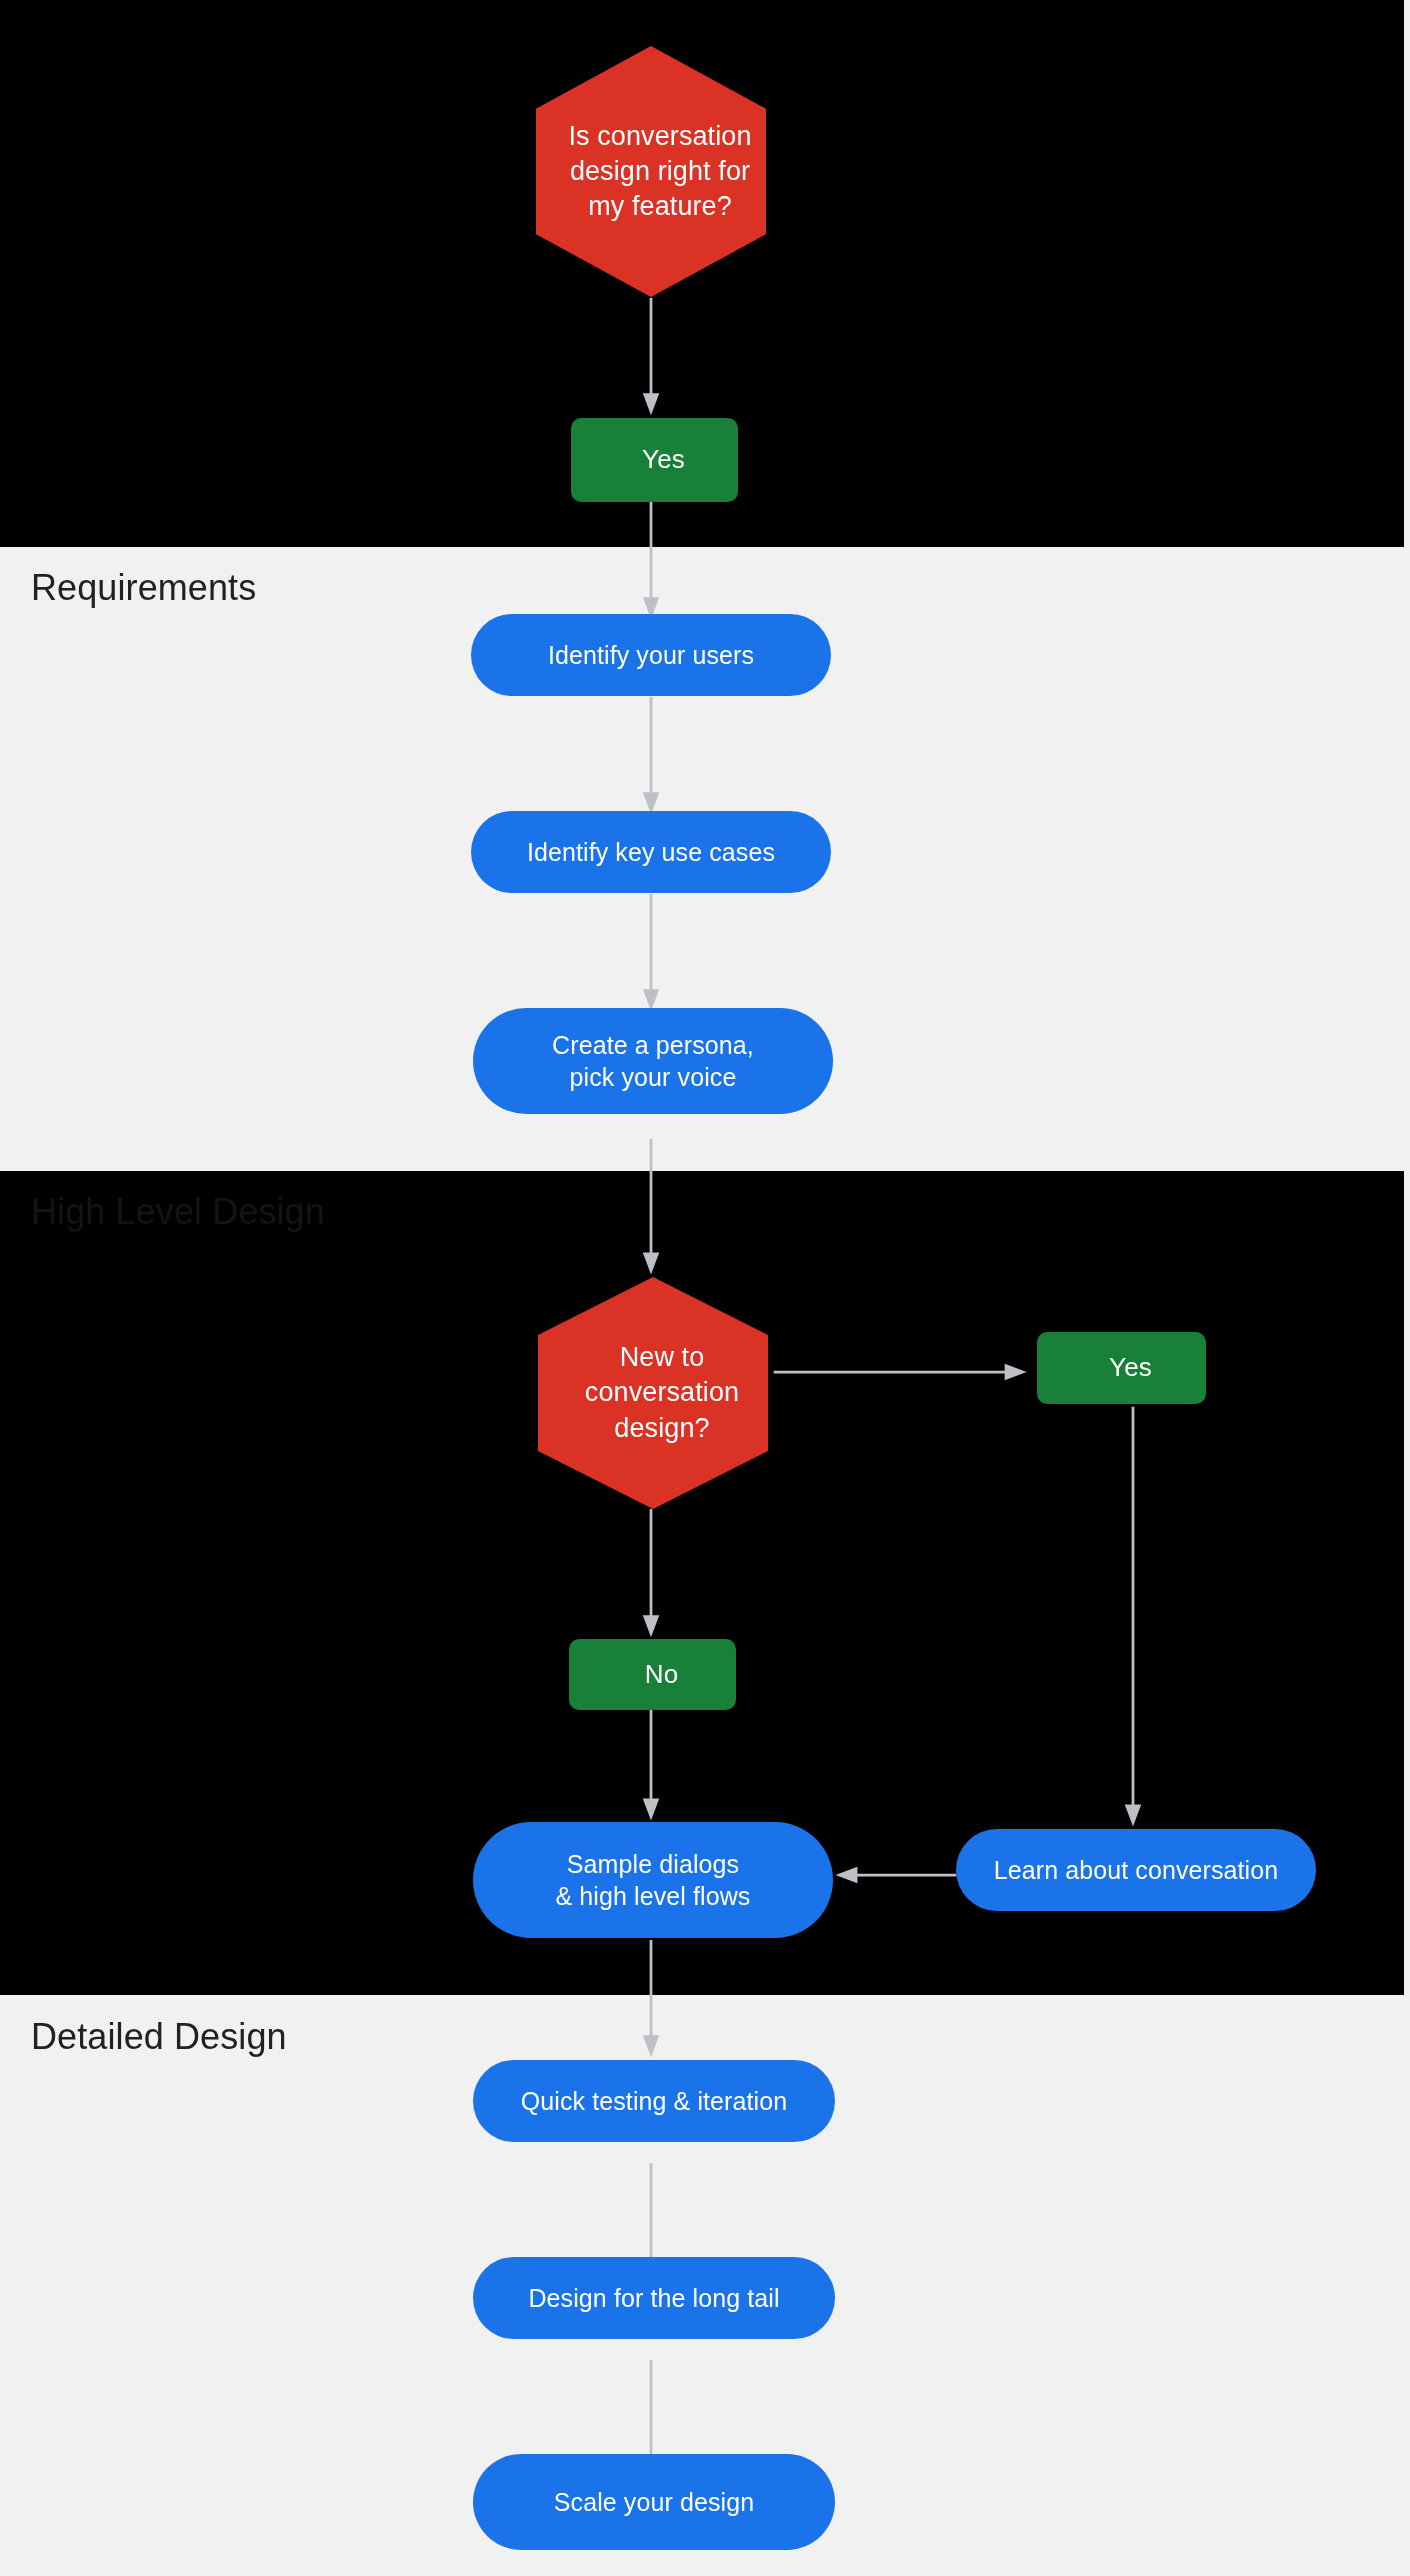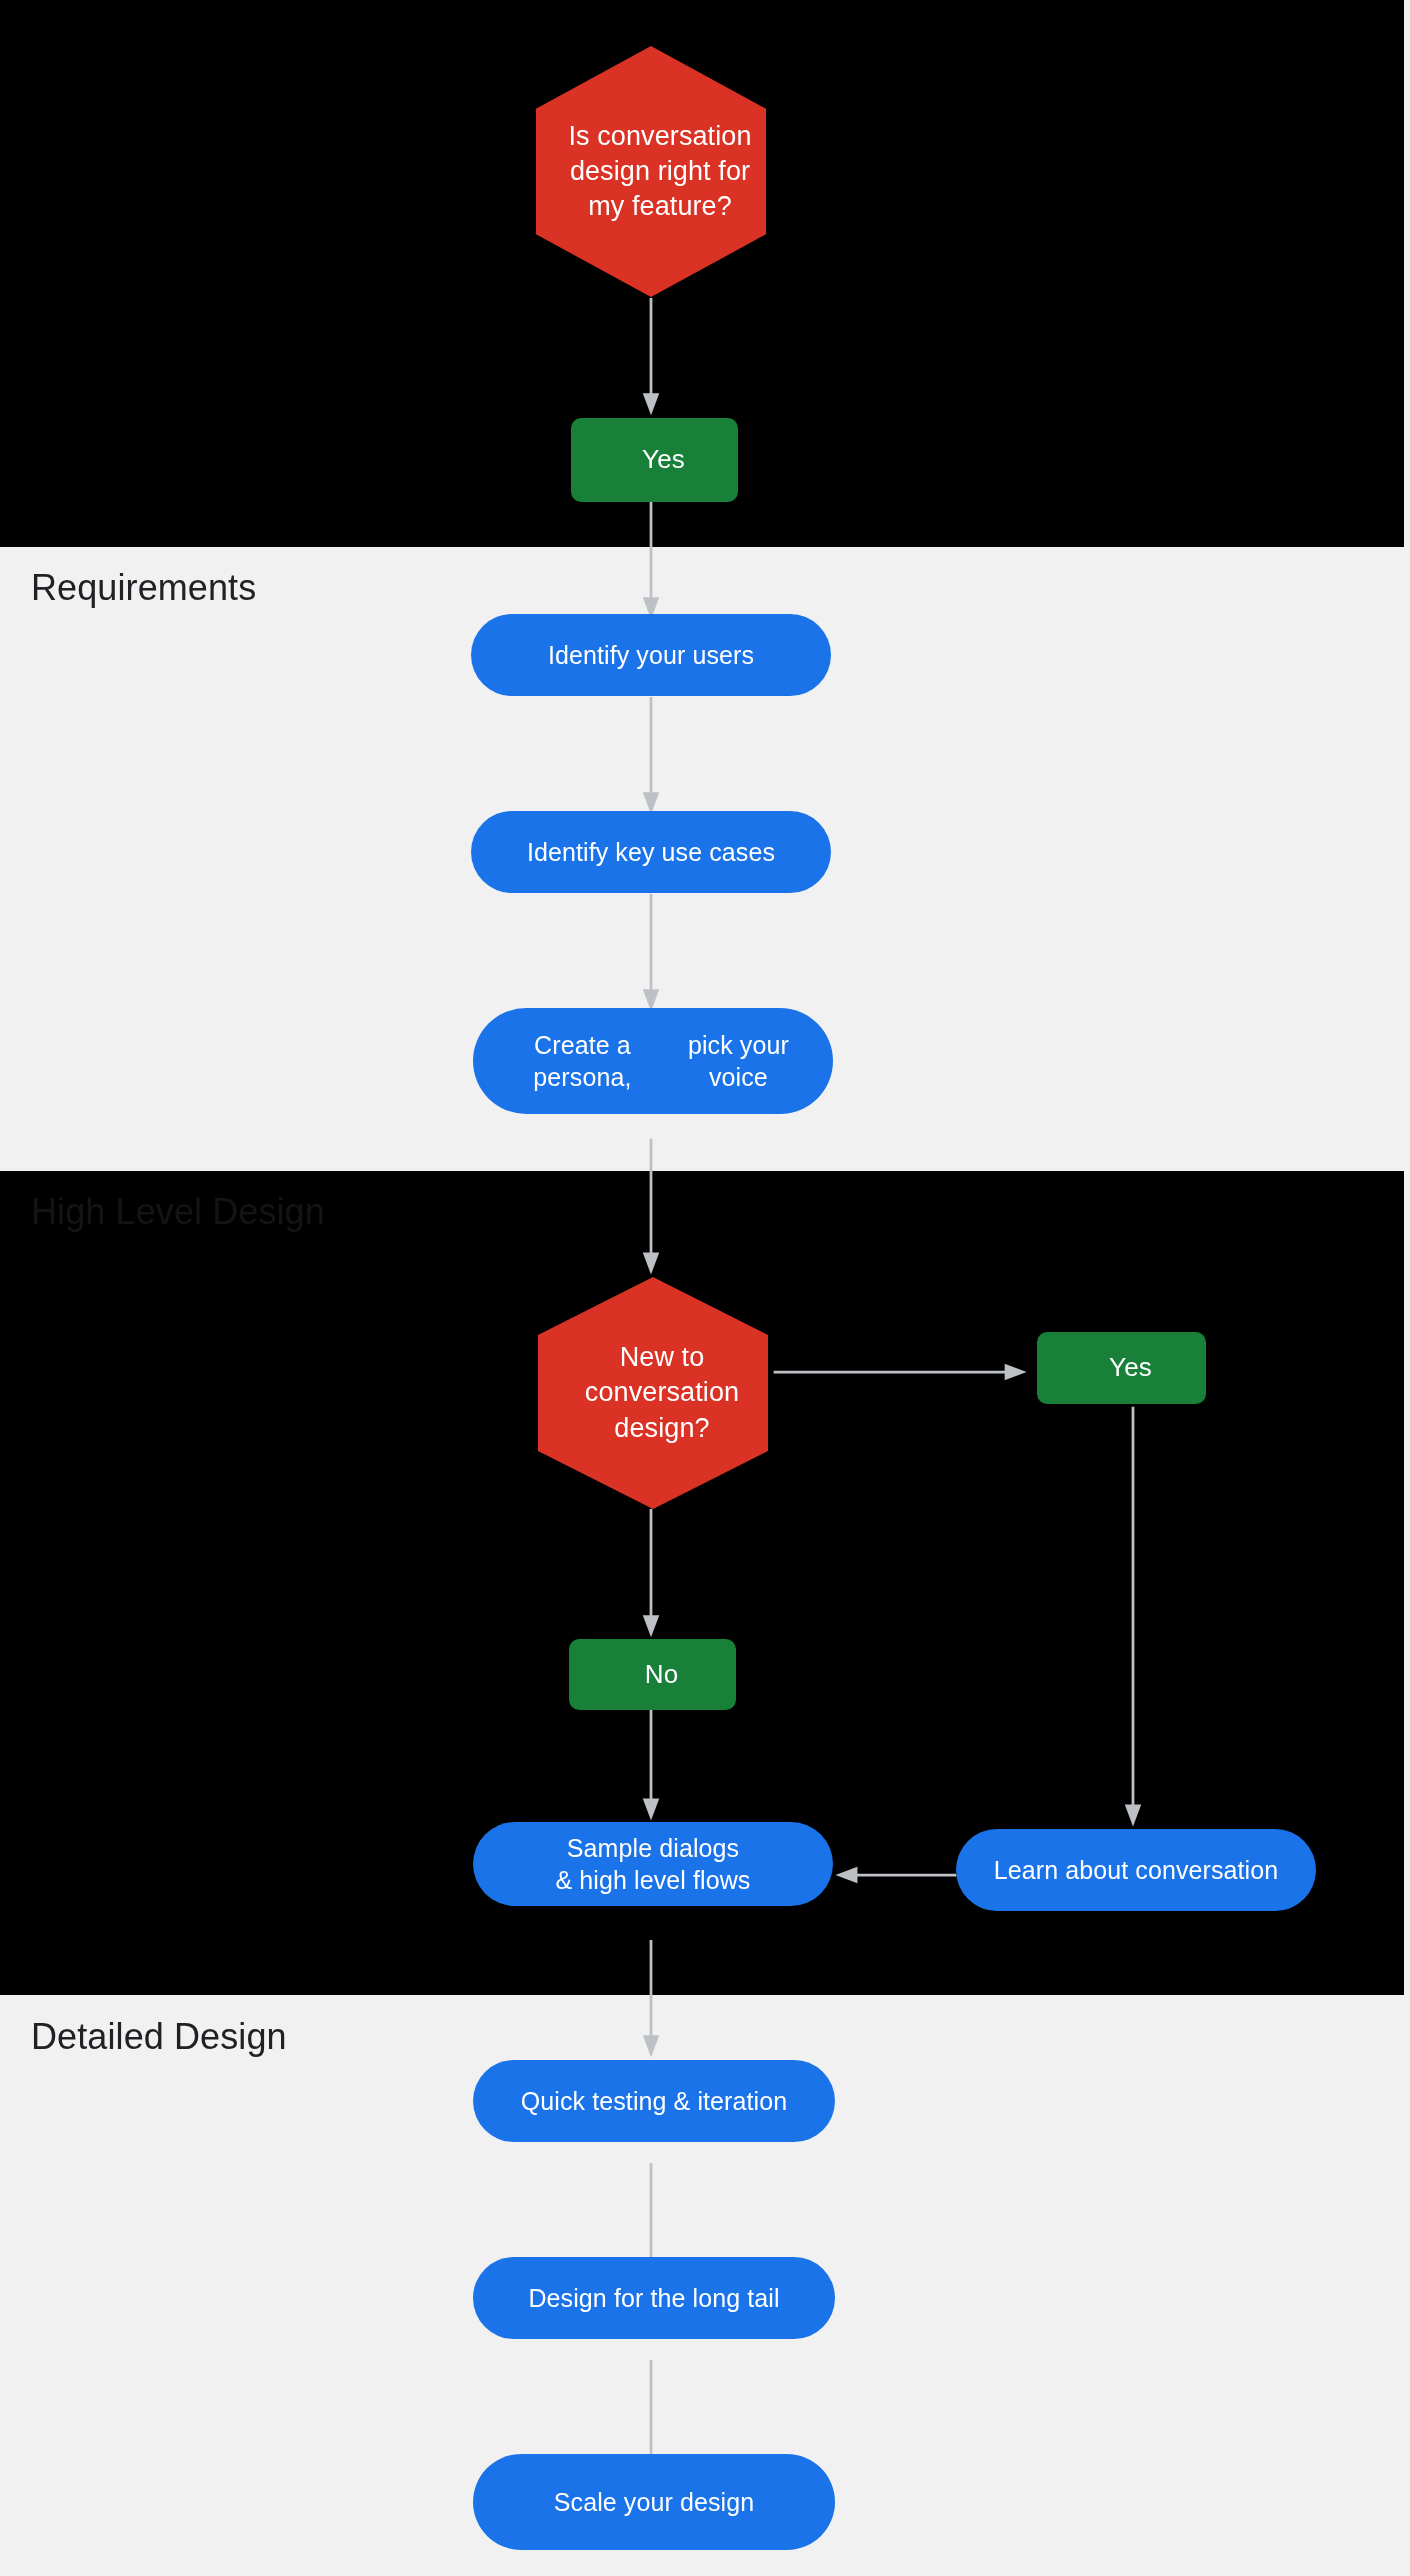--- a/index.html
+++ b/index.html
@@ -187,21 +187,21 @@
   </div>
 
   <div class="node pill" style="left:471px; top:614px; width:360px; height:82px;">
     <span>Identify your users</span>
   </div>
 
   <div class="node pill" style="left:471px; top:811px; width:360px; height:82px;">
     <span>Identify key use cases</span>
   </div>
 
-  <div class="node pill" style="left:473px; top:1008px; width:360px; height:106px; flex-direction:row;justify-content:center;">
+  <div class="node pill" style="left:473px; top:1008px; width:360px; height:106px; flex-direction:column;justify-content:center;">
     <span>Create a persona,</span>
     <span>pick your voice</span>
   </div>
 
   <div class="node hex" style="left:538px; top:1277px; width:230px; height:232px; flex-direction:column;">
     <span>New to</span>
     <span>conversation</span>
     <span>design?</span>
   </div>
 
@@ -210,21 +210,21 @@
   </div>
 
   <div class="node tag" style="left:569px; top:1639px; width:167px; height:71px;">
     <span>No</span>
   </div>
 
   <div class="node pill" style="left:956px; top:1829px; width:360px; height:82px;">
     <span>Learn about conversation</span>
   </div>
 
-  <div class="node pill" style="left:473px; top:1822px; width:360px; height:84px; flex-direction:column;">
+  <div class="node pill" style="left:473px; top:1822px; width:360px; height:116px; flex-direction:column;">
     <span>Sample dialogs</span>
     <span>&amp; high level flows</span>
   </div>
 
   <div class="node pill" style="left:473px; top:2060px; width:362px; height:82px;">
     <span>Quick testing &amp; iteration</span>
   </div>
 
   <div class="node pill" style="left:473px; top:2257px; width:362px; height:82px;">
     <span>Design for the long tail</span>

